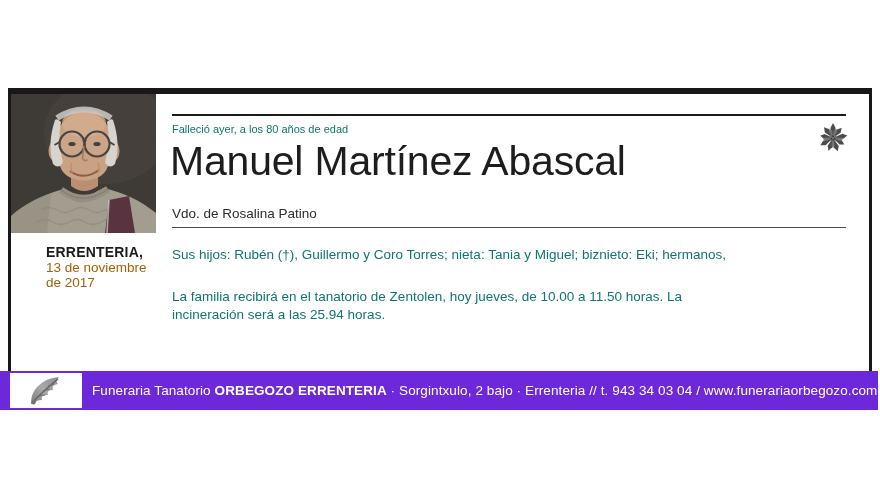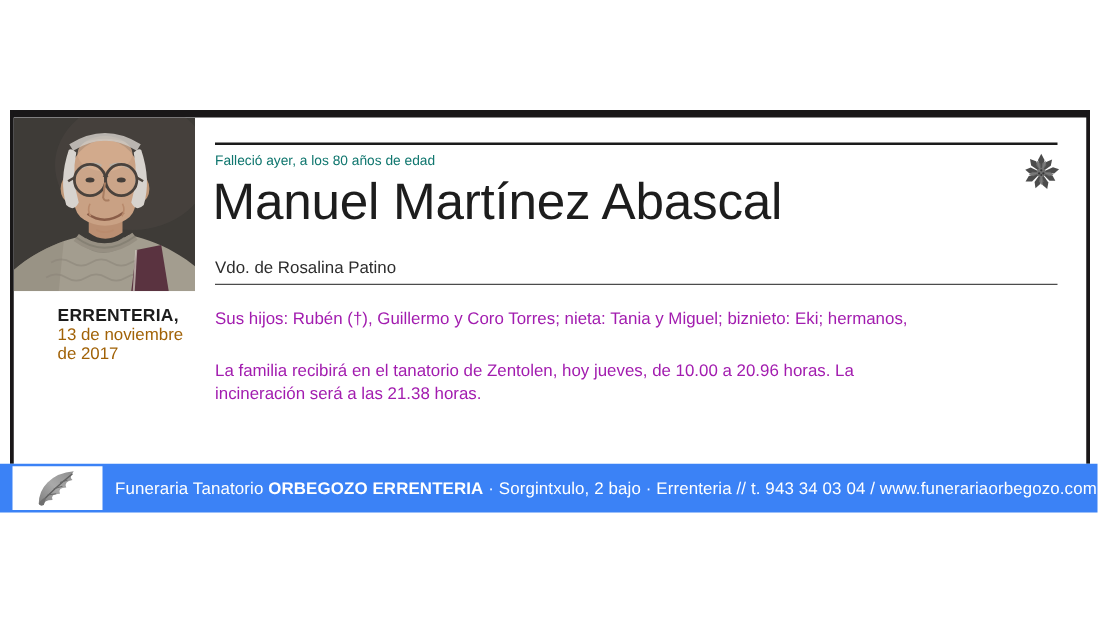--- a/index.html
+++ b/index.html
@@ -24,28 +24,28 @@
   .dateline .city{font-weight:700;font-size:14px;line-height:16px;letter-spacing:.2px;}
   .dateline .dl{font-size:13.5px;line-height:15px;color:#a16207;}
   .rule-thick{position:absolute;left:172px;top:114px;width:674px;height:2px;background:#1b1b1b;}
   .rule-thin{position:absolute;left:172px;top:227px;width:674px;height:1px;background:#4c4c4c;}
   .pretitle{position:absolute;left:172px;top:123px;font-size:11px;color:#0f766e;}
   .deceased-name{
     position:absolute;left:170px;top:138px;font-size:41px;font-weight:400;
     color:#1d1d1d;letter-spacing:-.2px;white-space:nowrap;
   }
   .relation{position:absolute;left:172px;top:206px;font-size:13.5px;color:#2d2d2d;}
-  .para{position:absolute;left:172px;width:680px;font-size:13.5px;line-height:17.5px;color:#a21caf;}
+  .para{position:absolute;left:172px;width:680px;font-size:13.5px;line-height:17.5px;color:#0f766e;}
   .para-family{top:246px;}
   .para-service{top:288px;}
   
   .flower{position:absolute;left:817px;top:122px;width:32px;height:32px;}
   
   .footer{
-    position:absolute;left:0;top:371px;width:878px;height:39px;background:#3b82f6;
+    position:absolute;left:0;top:371px;width:878px;height:39px;background:#6d28d9;
   }
   .footer .logo-box{
     position:absolute;left:10px;top:2px;width:72px;height:35px;background:#ffffff;
     display:flex;align-items:center;justify-content:center;
   }
   .footer .footer-text{
     position:absolute;left:92px;top:0;height:39px;line-height:39px;
     color:#ffffff;font-size:13.5px;white-space:nowrap;letter-spacing:.1px;
   }
   .footer .footer-text b{font-weight:700;}
@@ -150,22 +150,22 @@
         <circle cx="-1.7" cy="0.7" r="0.9" fill="#383838"></circle>
         <circle cx="0" cy="2" r="0.8" fill="#383838"></circle>
       </g>
     </svg>
   </div>
 
   <div class="para para-family">
     <div>Sus hijos: Rubén (†), Guillermo y Coro Torres; nieta: Tania y Miguel; biznieto: Eki; hermanos,</div>
   </div>
   <div class="para para-service">
-    <div>La familia recibirá en el tanatorio de Zentolen, hoy jueves, de 10.00 a 20.96 horas. La</div>
-    <div>incineración será a las 21.38 horas.</div>
+    <div>La familia recibirá en el tanatorio de Zentolen, hoy jueves, de 10.00 a 11.50 horas. La</div>
+    <div>incineración será a las 25.94 horas.</div>
   </div>
 
   <div class="footer">
     <div class="logo-box">
       <svg width="46" height="31" viewBox="0 0 46 31" xmlns="http://www.w3.org/2000/svg">
         <defs>
           <linearGradient id="leafg" x1="0" y1="1" x2="1" y2="0">
             <stop offset="0" stop-color="#7d7d7d"></stop>
             <stop offset="0.5" stop-color="#a9a9a9"></stop>
             <stop offset="1" stop-color="#8d8d8d"></stop>

